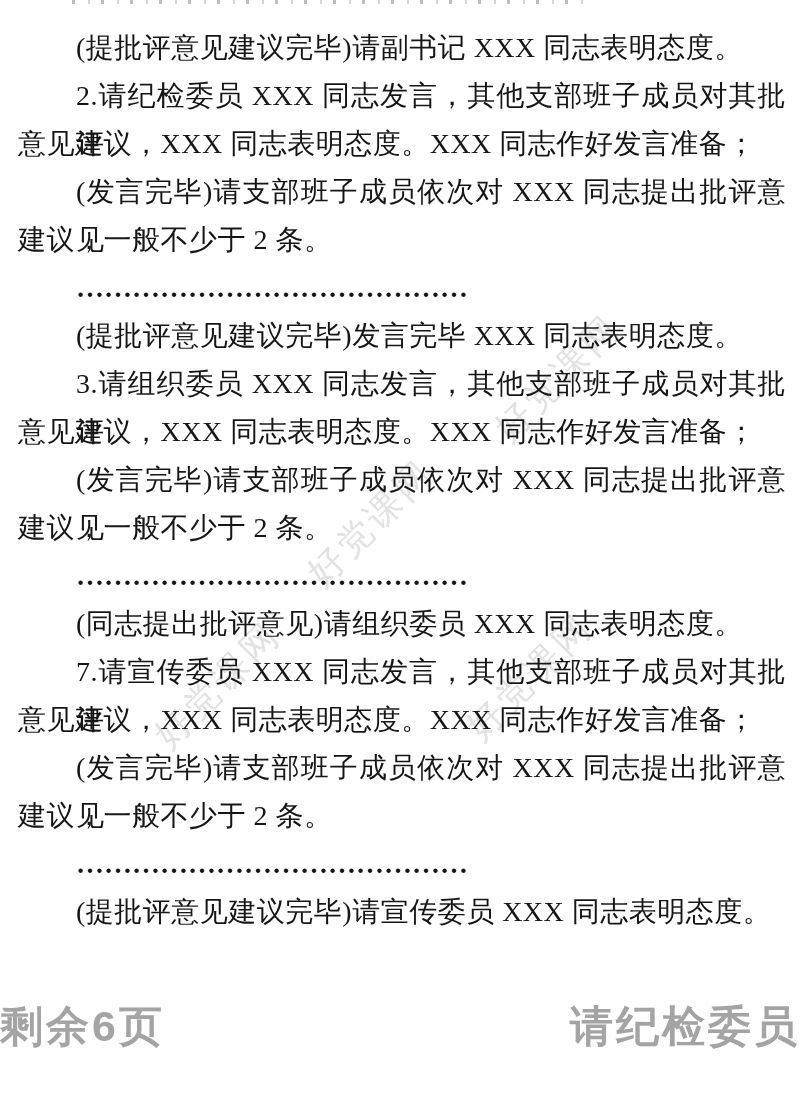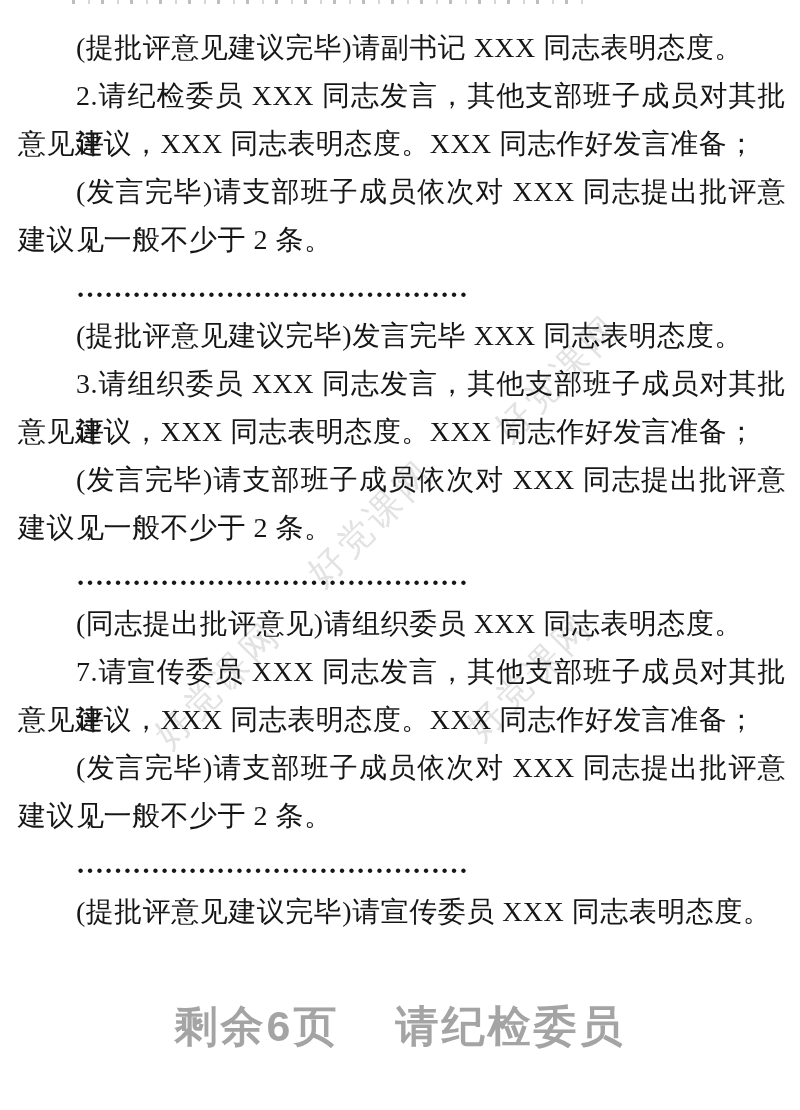--- a/index.html
+++ b/index.html
@@ -69,21 +69,21 @@
   .line.dots {
     letter-spacing: 0;
     font-weight: bold;
   }
   .footer {
     position: absolute;
     top: 998px;
     left: 0;
     width: 100%;
     display: flex;
-    justify-content: center;
+    justify-content: space-between;
     align-items: baseline;
     gap: 56px;
     font-family: "Liberation Sans", "DejaVu Sans", sans-serif;
     font-weight: bold;
     font-size: 43px;
     color: #a4a4a4;
     letter-spacing: 3px;
   }
 </style>
 </head>

